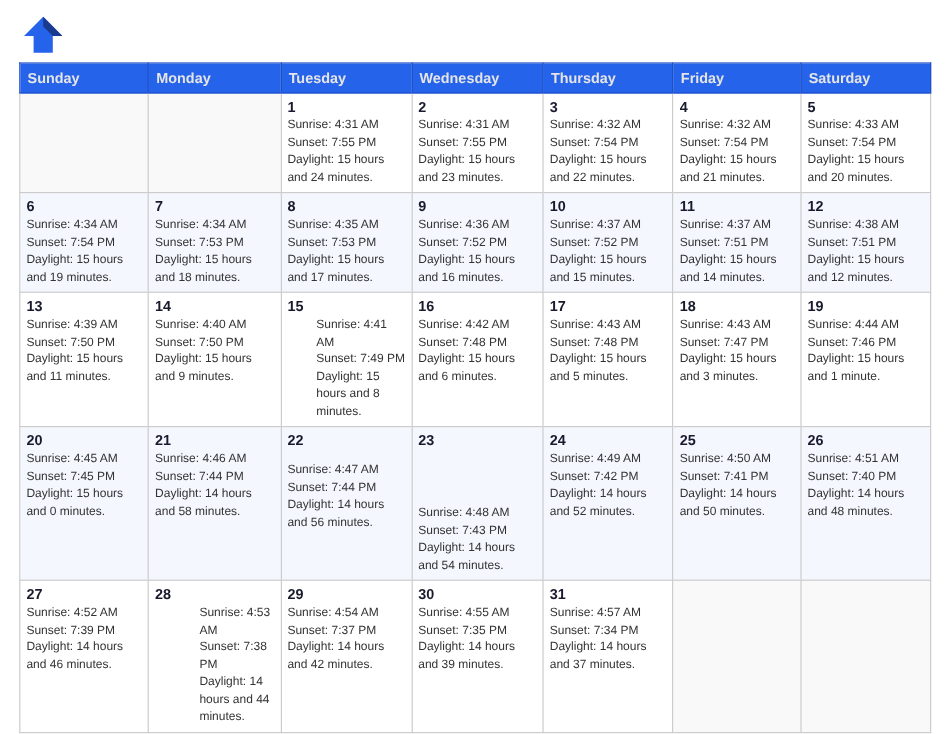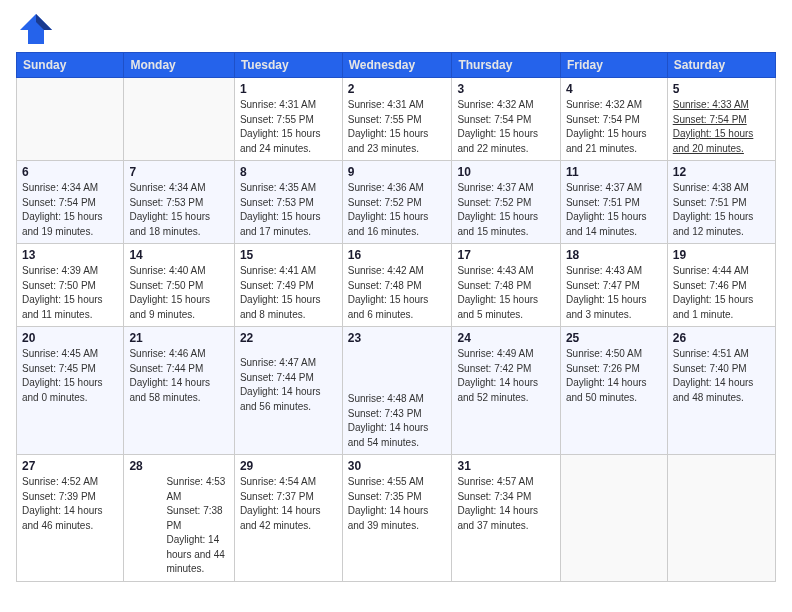--- a/index.html
+++ b/index.html
@@ -161,21 +161,21 @@
 Daylight: 15 hours and 22 minutes.</div>
           </td>
           <td>
             <span class="day-num">4</span>
             <div class="day-info" style="white-space: pre-line;">Sunrise: 4:32 AM
 Sunset: 7:54 PM
 Daylight: 15 hours and 21 minutes.</div>
           </td>
           <td>
             <span class="day-num">5</span>
-            <div class="day-info" style="white-space: pre-line; text-decoration: underline;">Sunrise: 4:33 AM
+            <div class="day-info" style="white-space: pre-line;">Sunrise: 4:33 AM
 Sunset: 7:54 PM
 Daylight: 15 hours and 20 minutes.</div>
           </td>
         </tr>
         <tr>
           <td>
             <span class="day-num">6</span>
             <div class="day-info" style="white-space: pre-line;">Sunrise: 4:34 AM
 Sunset: 7:54 PM
 Daylight: 15 hours and 19 minutes.</div>
@@ -225,21 +225,21 @@
 Daylight: 15 hours and 11 minutes.</div>
           </td>
           <td>
             <span class="day-num">14</span>
             <div class="day-info" style="white-space: pre-line;">Sunrise: 4:40 AM
 Sunset: 7:50 PM
 Daylight: 15 hours and 9 minutes.</div>
           </td>
           <td>
             <span class="day-num">15</span>
-            <div class="day-info" style="white-space: pre-line;">Sunrise: 4:41 AM
+            <div class="day-info" style="white-space: pre-line; margin-left: 24px;">Sunrise: 4:41 AM
 Sunset: 7:49 PM
 Daylight: 15 hours and 8 minutes.</div>
           </td>
           <td>
             <span class="day-num">16</span>
             <div class="day-info" style="white-space: pre-line;">Sunrise: 4:42 AM
 Sunset: 7:48 PM
 Daylight: 15 hours and 6 minutes.</div>
           </td>
           <td>
@@ -288,21 +288,21 @@
           </td>
           <td>
             <span class="day-num">24</span>
             <div class="day-info" style="white-space: pre-line;">Sunrise: 4:49 AM
 Sunset: 7:42 PM
 Daylight: 14 hours and 52 minutes.</div>
           </td>
           <td>
             <span class="day-num">25</span>
             <div class="day-info" style="white-space: pre-line;">Sunrise: 4:50 AM
-Sunset: 7:26 PM
+Sunset: 7:41 PM
 Daylight: 14 hours and 50 minutes.</div>
           </td>
           <td>
             <span class="day-num">26</span>
             <div class="day-info" style="white-space: pre-line;">Sunrise: 4:51 AM
 Sunset: 7:40 PM
 Daylight: 14 hours and 48 minutes.</div>
           </td>
         </tr>
         <tr>

